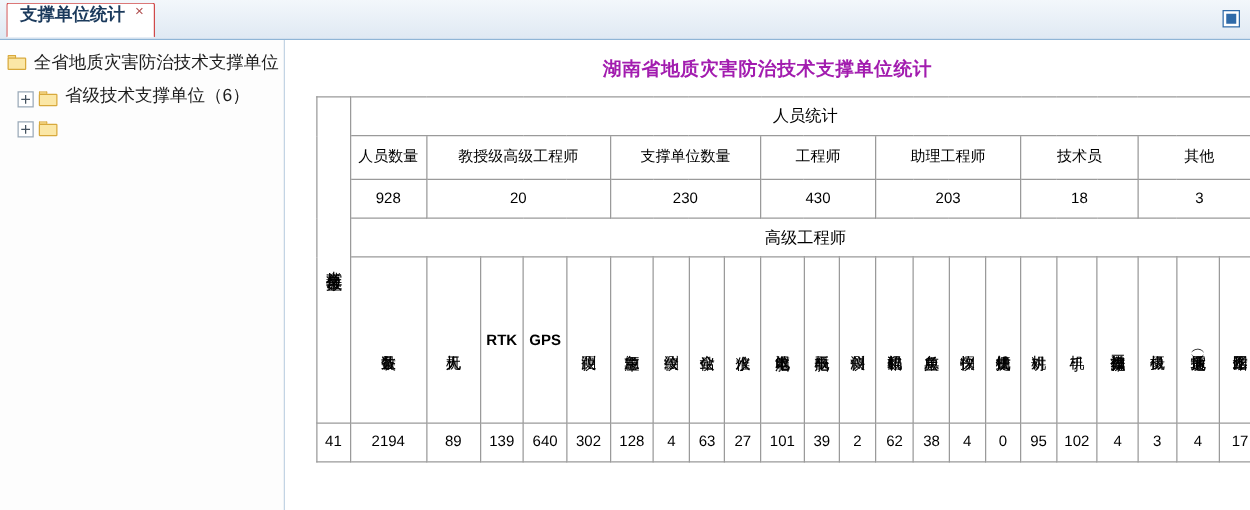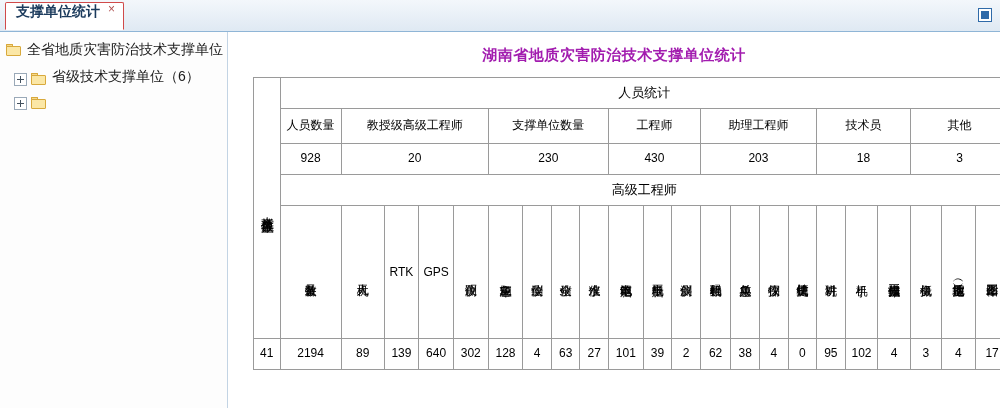--- a/index.html
+++ b/index.html
@@ -205,20 +205,21 @@
     writing-mode: vertical-rl;
     text-orientation: upright;
     display: inline-block;
     line-height: 1.2;
     letter-spacing: 0px;
     max-height: 120px;
   }
   td.vhead .htext {
     display: inline-block;
     line-height: 1.2;
+    font-weight: bold;
   }
   .section-row td {
     height: 26px;
     font-size: 13px;
   }
   .group-row td {
     height: 30px;
   }
   .value-row td {
     height: 26px;

